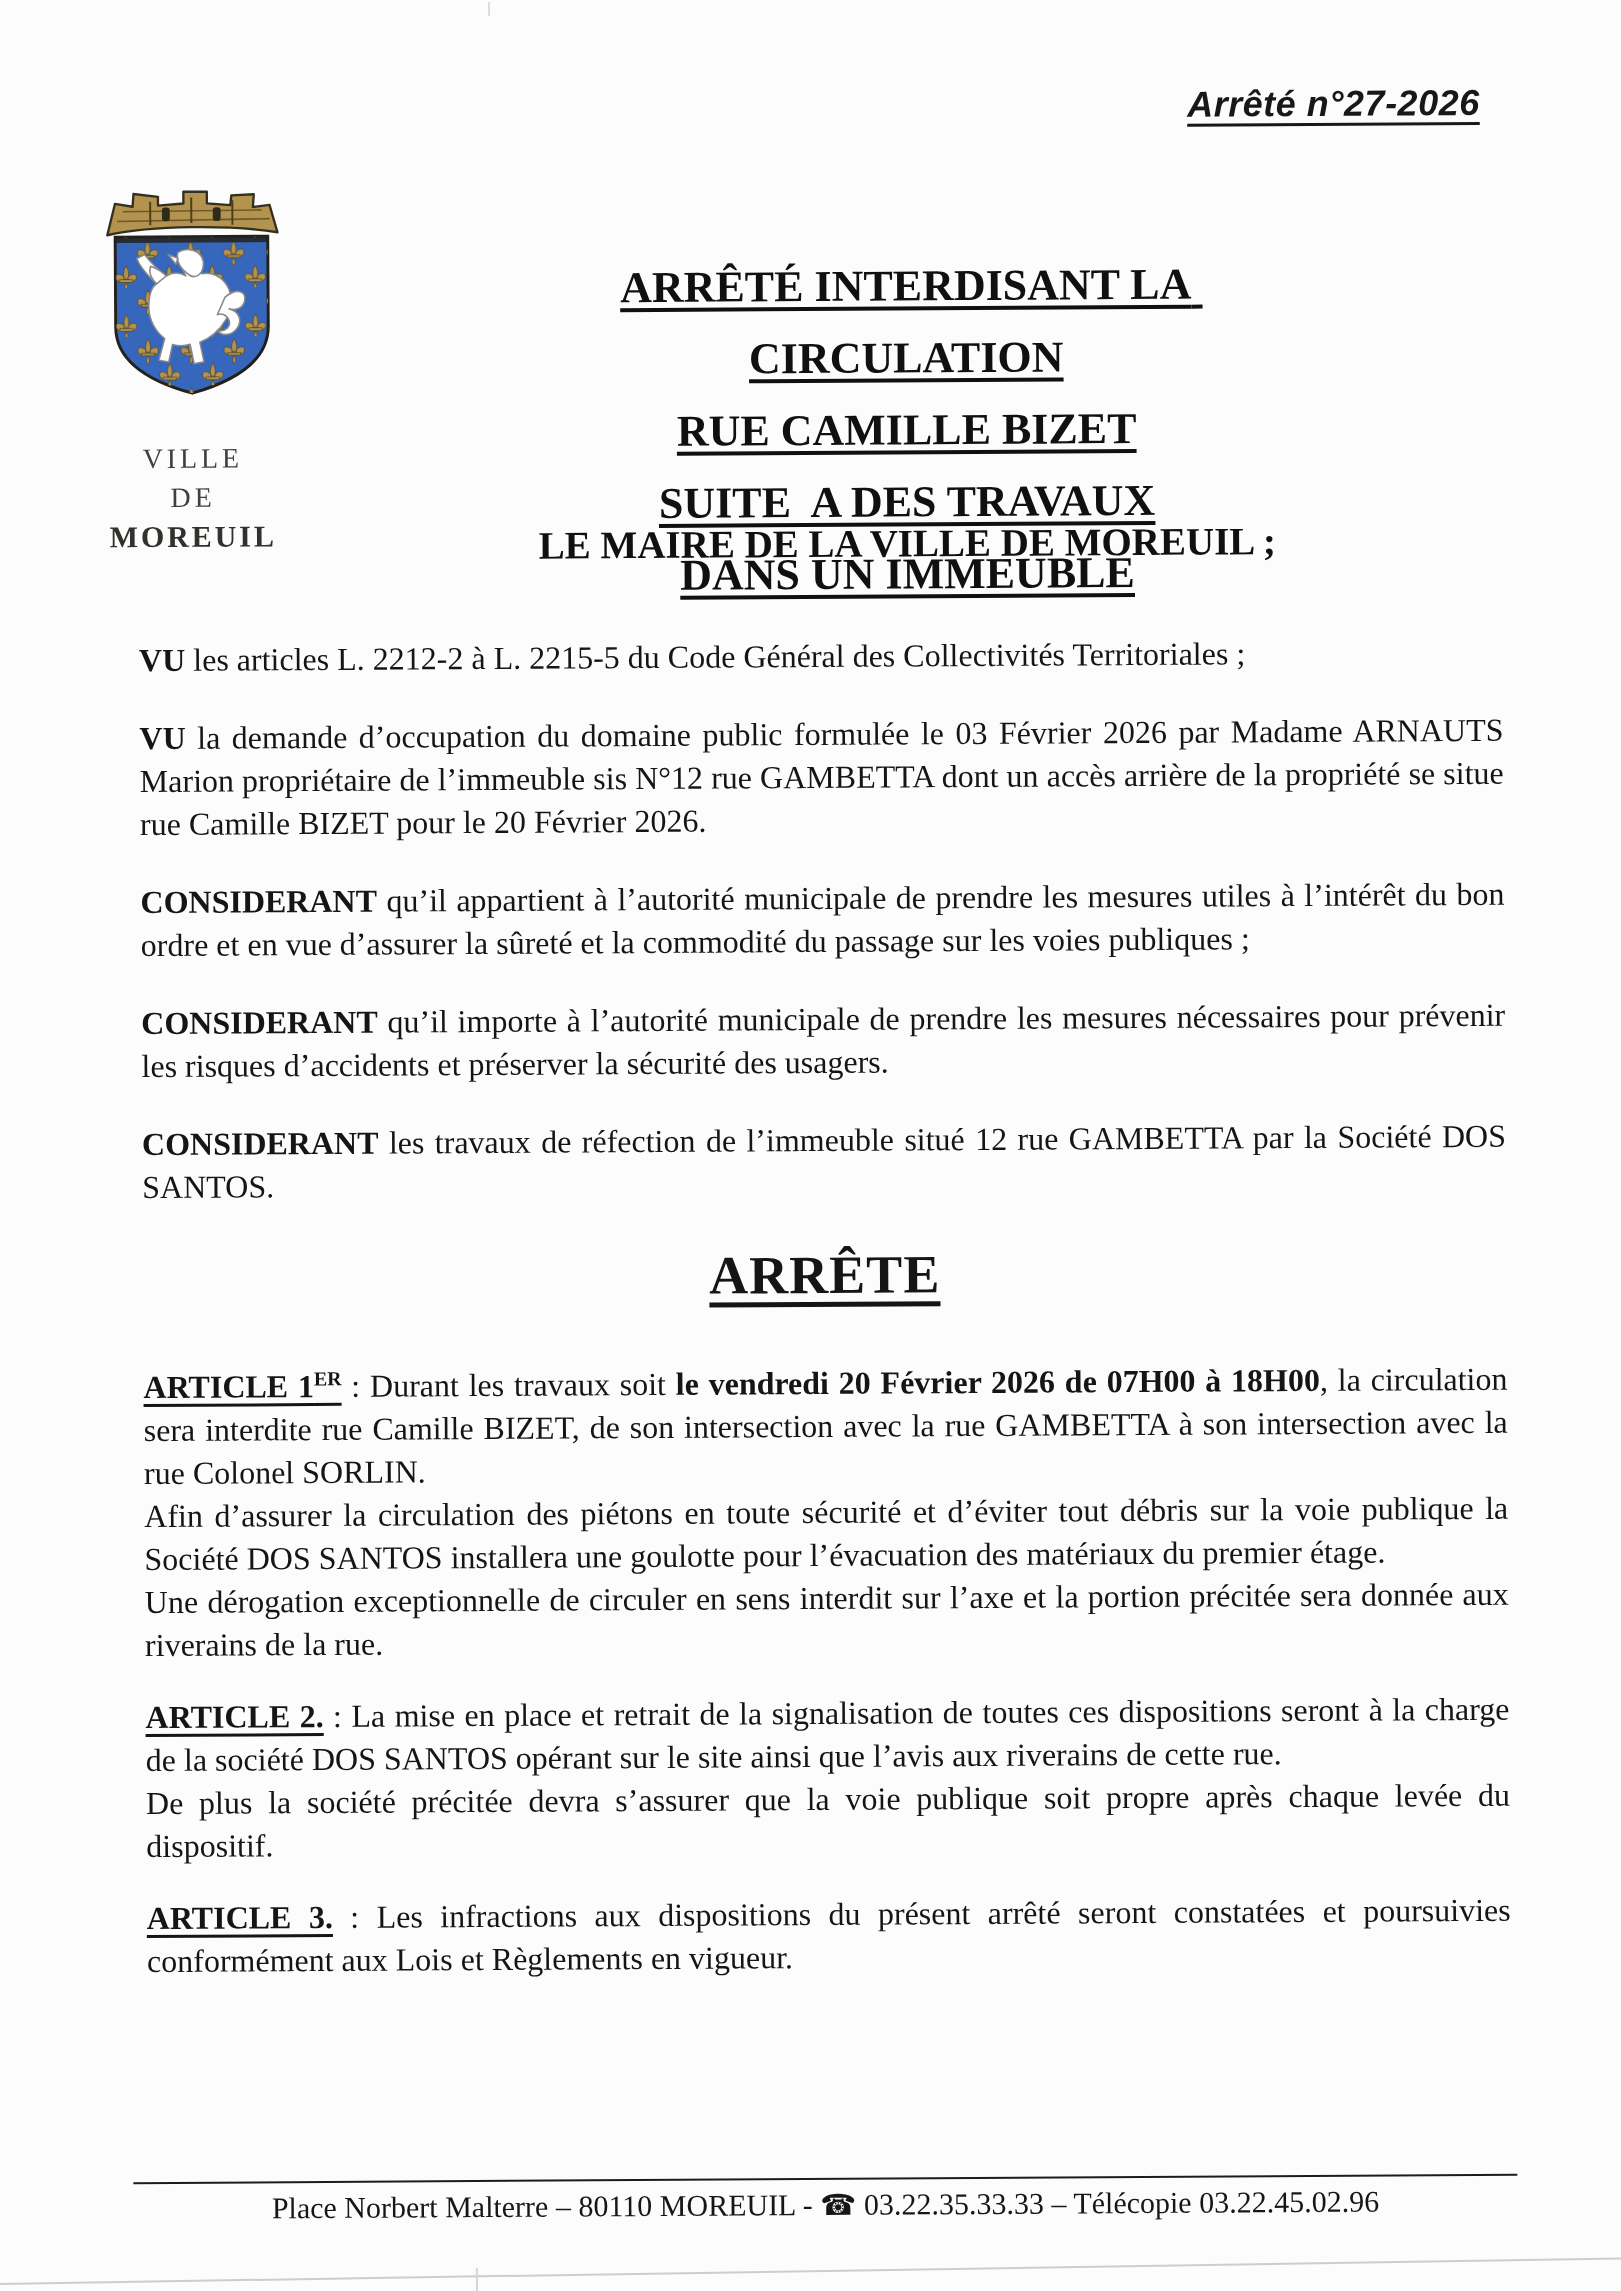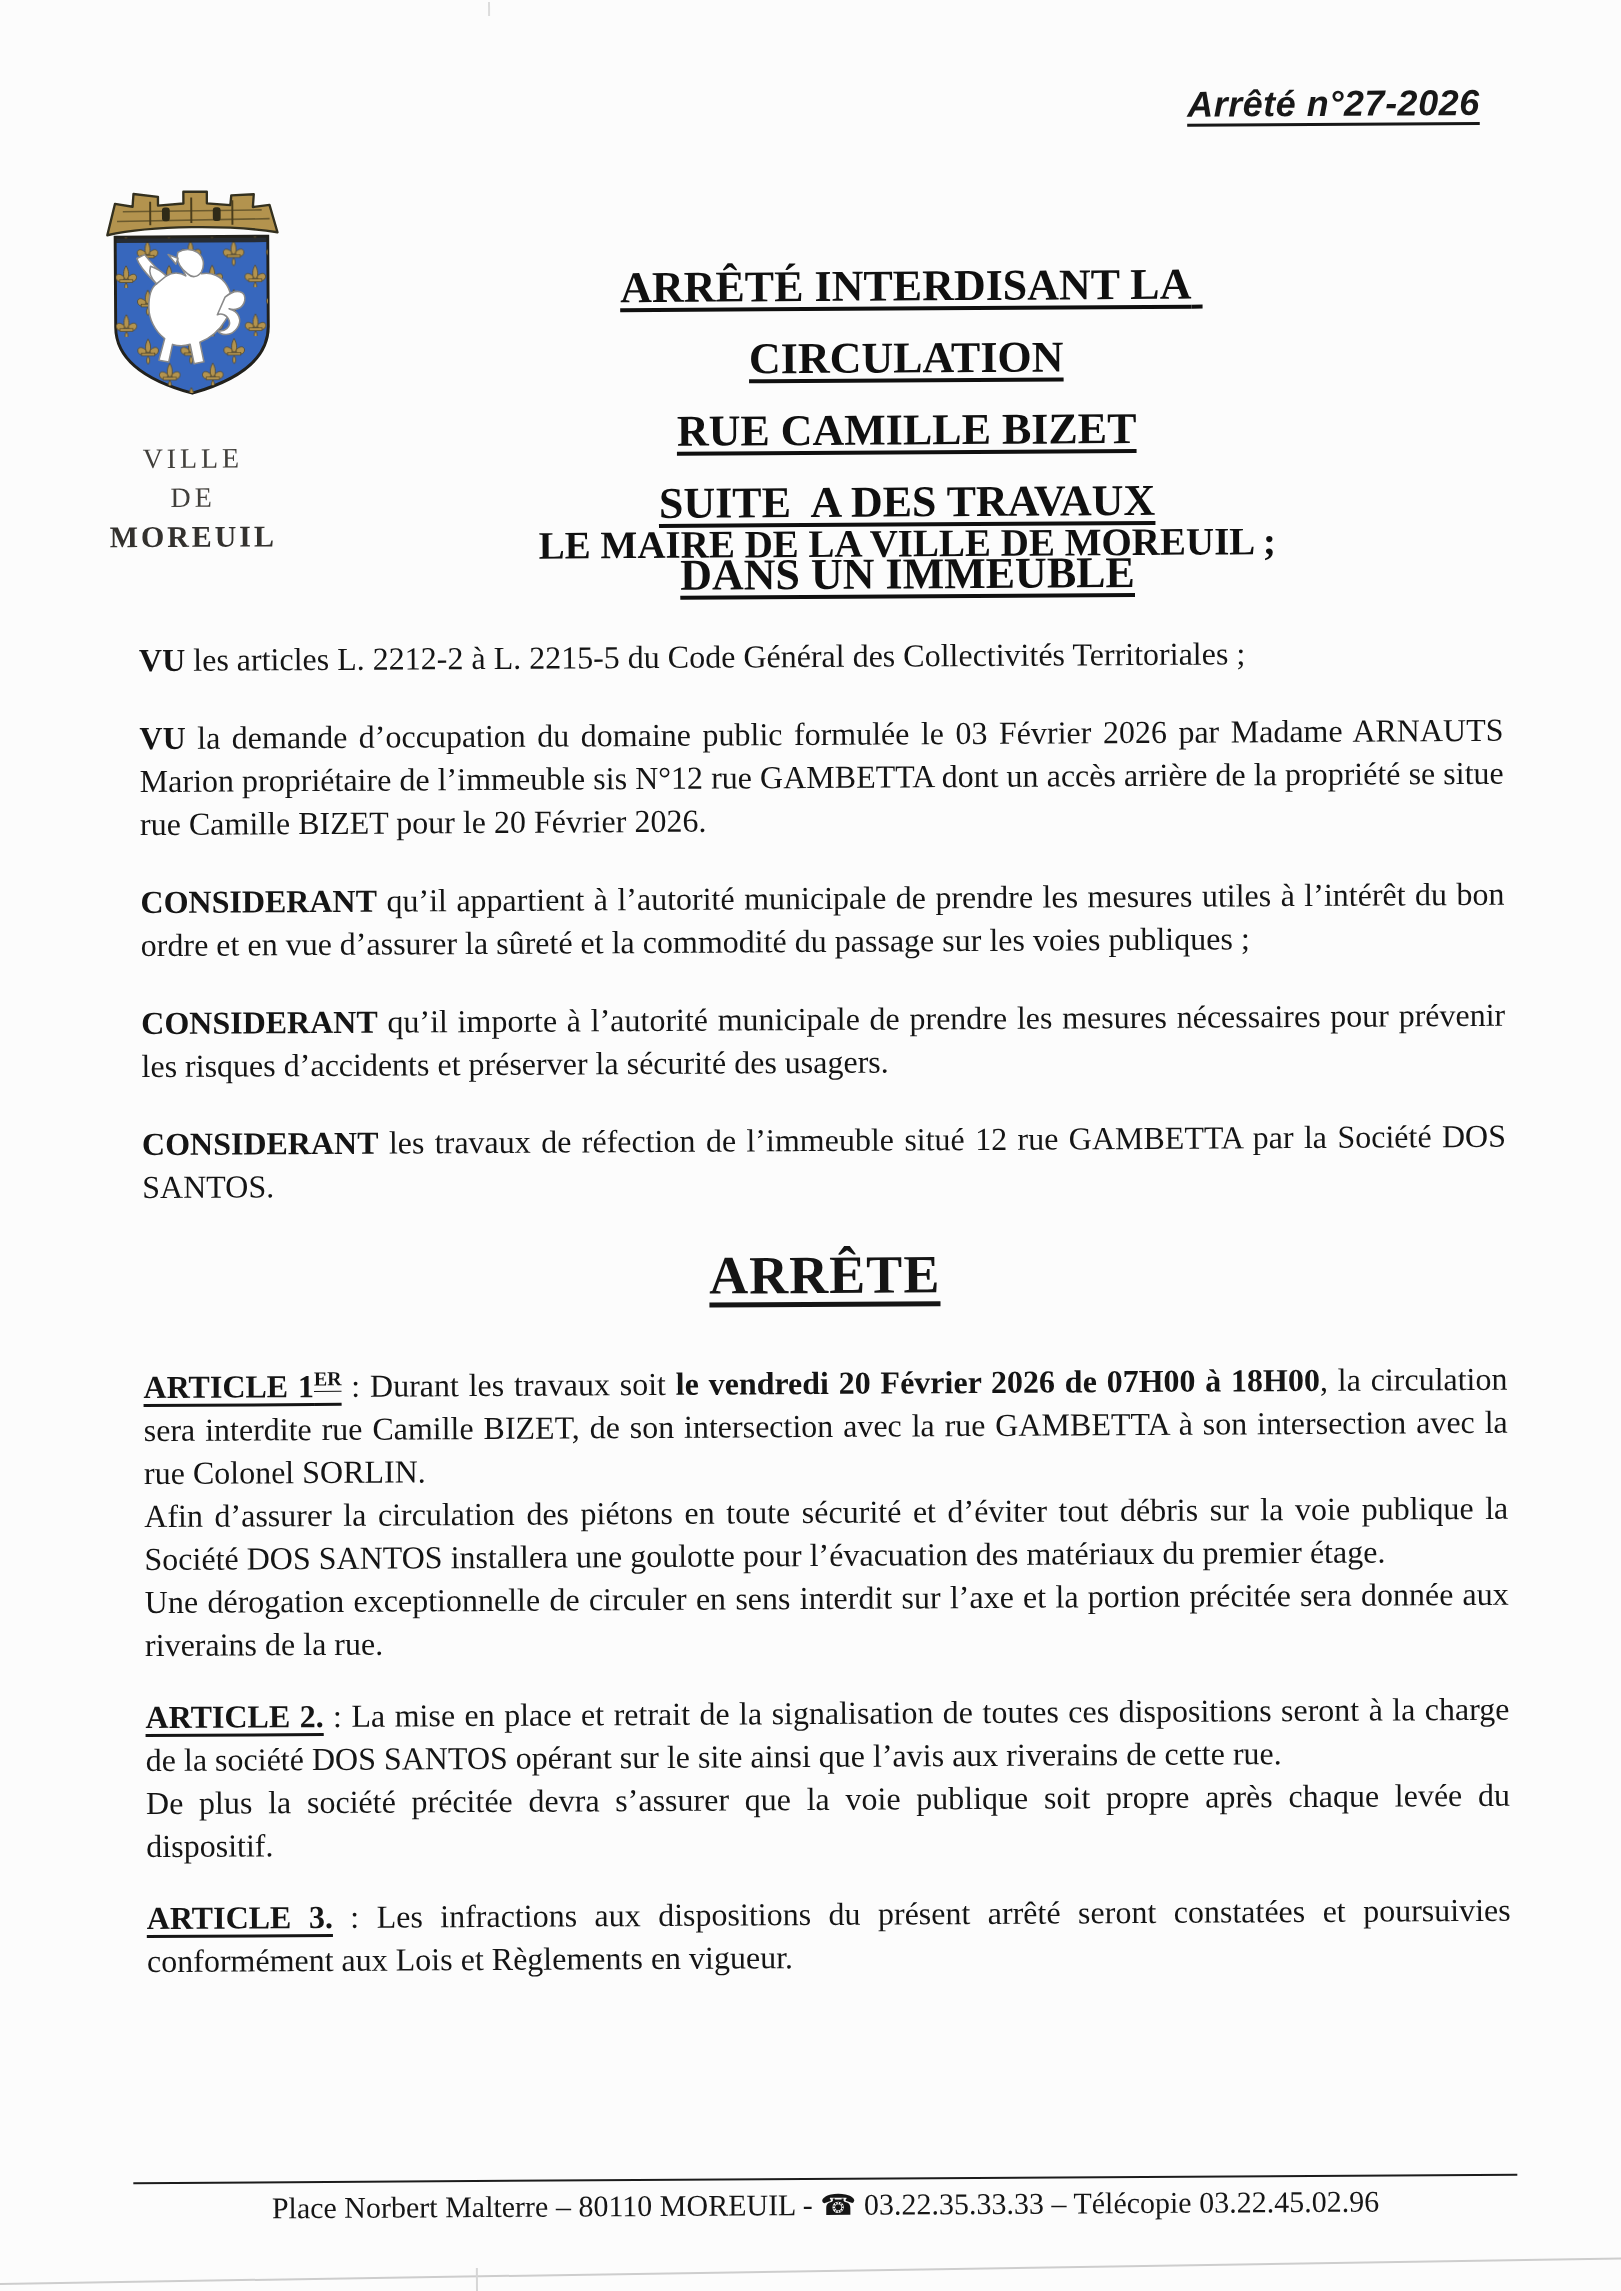--- a/index.html
+++ b/index.html
@@ -58,21 +58,21 @@
   .article .para{margin:0;}
   .article{margin:0 0 29px 0;}
   .seg-lead{font-weight:bold;}
   .seg-bold{font-weight:bold;}
   .seg-article-lead{
     font-weight:bold;
     text-decoration:underline;
     text-decoration-thickness:2.9px;
     text-underline-offset:5.9px;
   }
-  .seg-sup{font-size:0.62em;vertical-align:super;line-height:0;text-decoration:underline;}
+  .seg-sup{font-size:0.62em;vertical-align:super;line-height:0;}
   .decree-heading{
     text-align:center;font-weight:bold;font-size:54px;
     margin:15.7px 0 51px 0;line-height:71px;
     letter-spacing:1px;
   }
   .decree-heading .heading-text{
     text-decoration:underline;
     text-decoration-thickness:4.9px;
     text-underline-offset:8.8px;
   }

